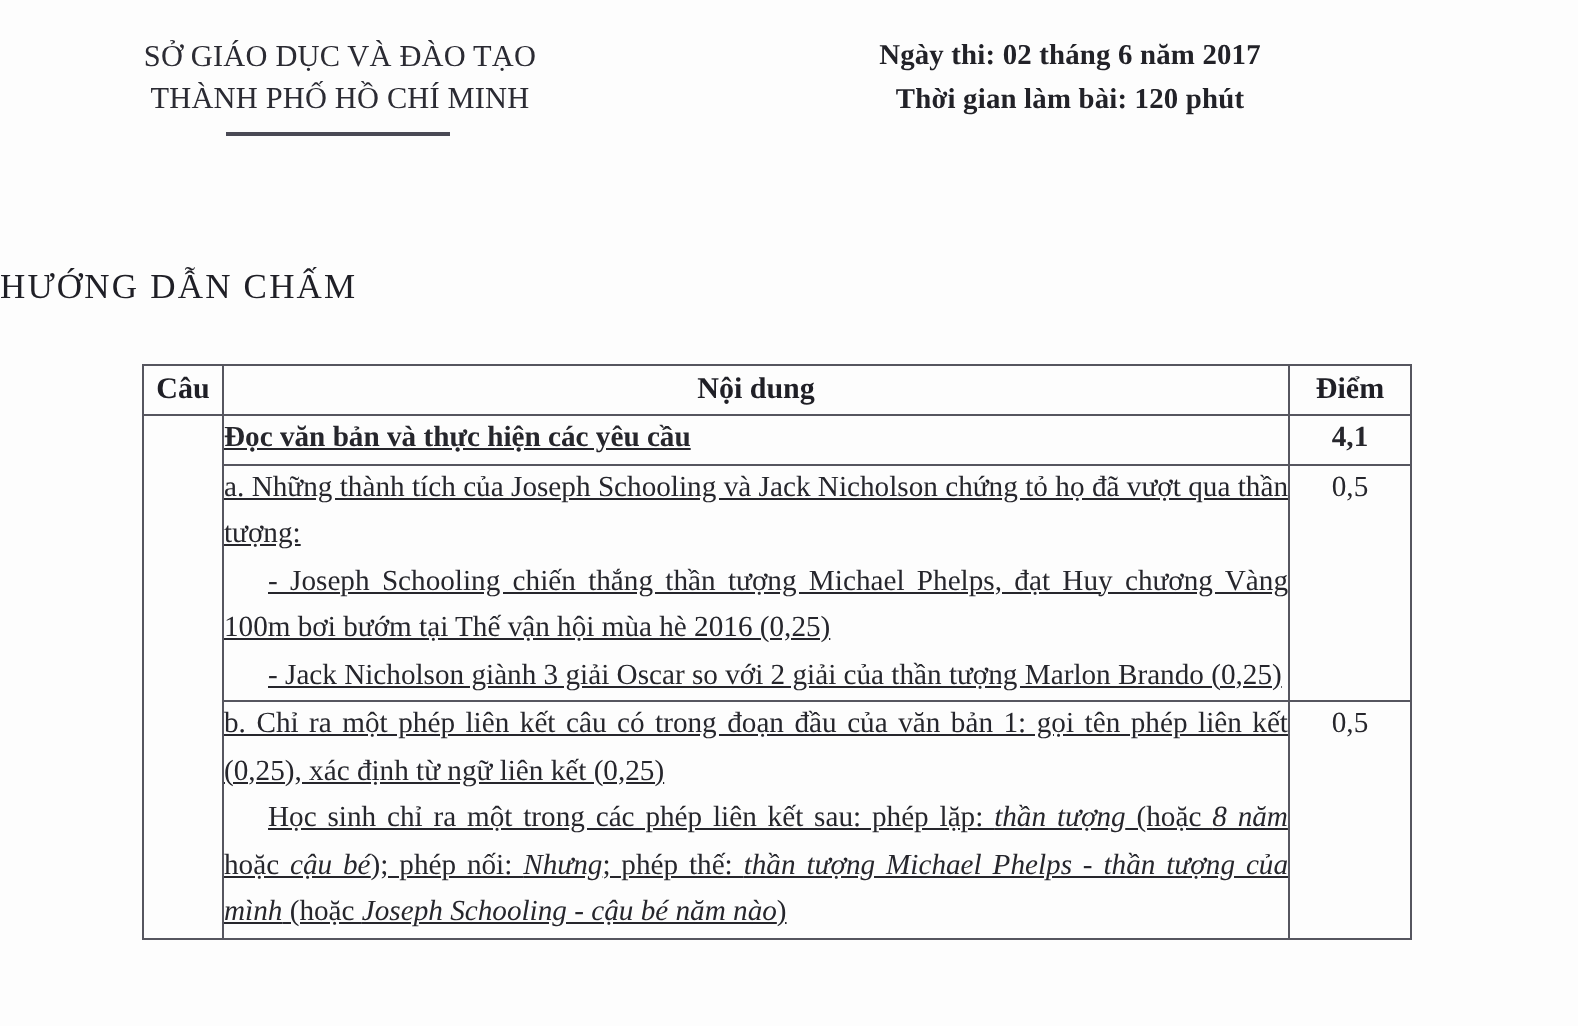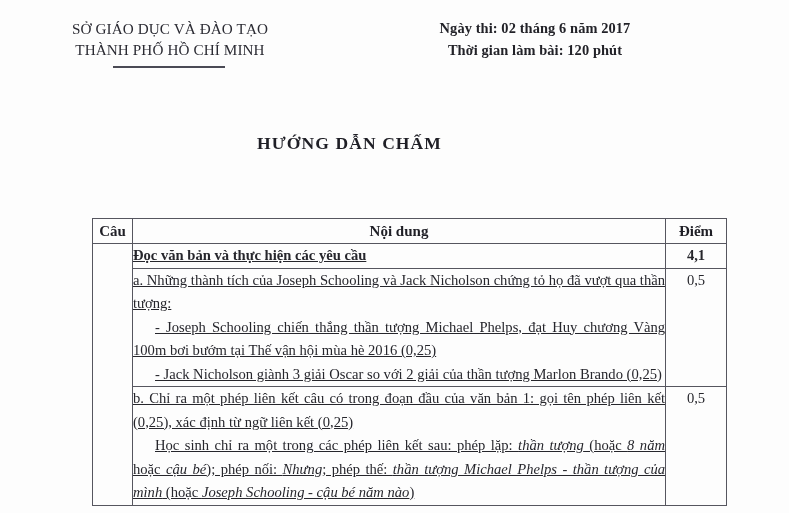--- a/index.html
+++ b/index.html
@@ -68,38 +68,36 @@
     line-height: 21.5px;
     letter-spacing: .1px;
   }
 
   
   .doc-title {
     position: absolute;
     left: 0;
     top: 133px;
     width: 699px;
-    text-align: center;
     font-size: 17.5px;
-    font-weight: bold;
+    font-weight: normal;
     letter-spacing: 1.1px;
     color: #1f1f26;
   }
 
   
   .grading-table {
     position: absolute;
-    left: 92px;
+    left: 71px;
     top: 182px;
     width: 634px;
     border-collapse: collapse;
     table-layout: fixed;
     font-size: 14.6px;
     color: #26262c;
-    margin-top: 36px;
   }
   .grading-table td, .grading-table th {
     border: 1px solid #56565f;
     padding: 0;
     vertical-align: top;
   }
   .col-cau   { width: 40px; }
   .col-noi   { width: 533px; }
   .col-diem  { width: 61px; }
 

